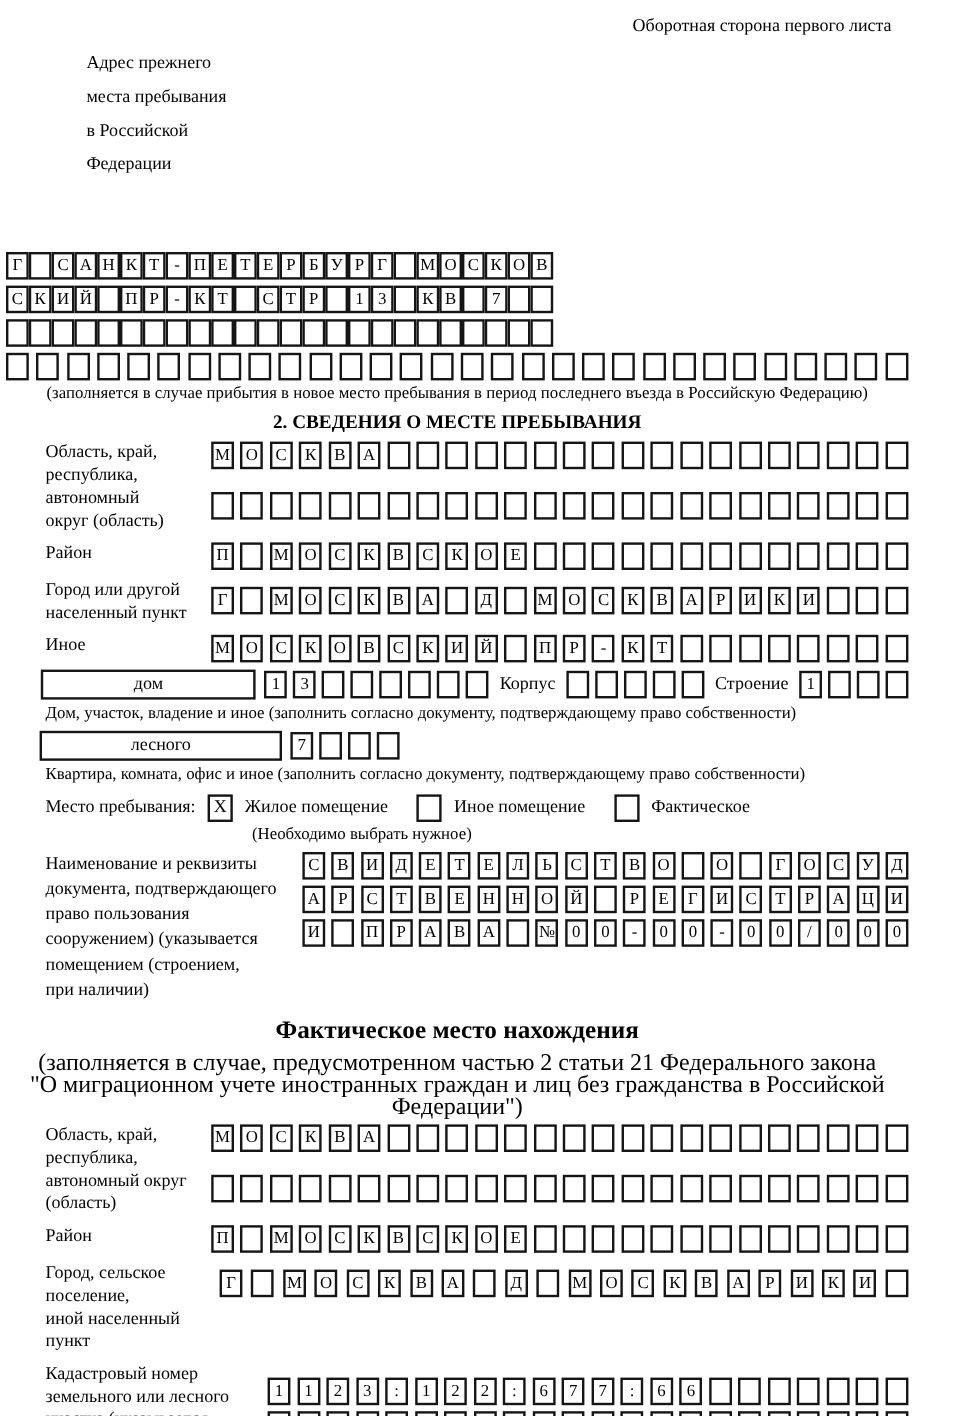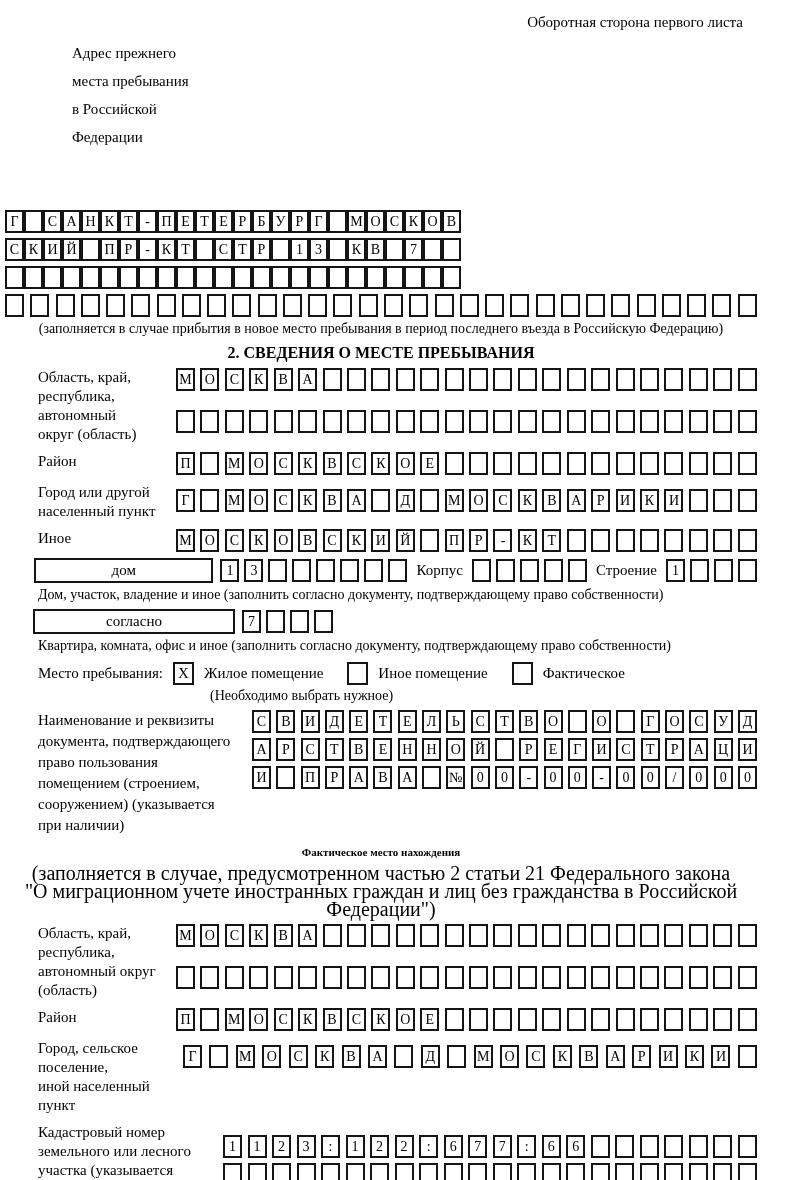--- a/index.html
+++ b/index.html
@@ -22,21 +22,21 @@
   .addr-label{padding-left:67px;line-height:28px;}
   .w178{flex:0 0 178px;}
   .w218{flex:0 0 218px;}
   .w247{flex:0 0 247px;}
   .vgap{margin-top:14px;}
   .fullrow{margin-top:5px;}
   .note{font-size:14px;margin-top:4px;}
   .center{text-align:center;}
   .indent{padding-left:33px;}
   .h2{font-weight:bold;font-size:16px;text-align:center;margin:7px 0 6px 0;}
-  .h3{font-weight:bold;font-size:11px;text-align:center;margin:10px 0 6px 0;}
+  .h3{font-weight:bold;font-size:21px;text-align:center;margin:10px 0 6px 0;}
   .mt4{margin-top:8px;font-family:Liberation Serif, serif;} .mt6{margin-top:6px;} .mt8{margin-top:8px;flex-direction:column;}
   .namedbox{box-sizing:border-box;border:2px solid #151515;height:25px;
             display:flex;align-items:center;justify-content:center;font-size:15px;}
   .housebox{width:186px;margin-left:29px;}
   .aptbox{width:202px;margin-left:28px;}
   .houserow{display:flex;align-items:center;gap:7px;margin-top:6px;}
   .inlabel{font-size:15px;padding:0 2px;}
   .stayrow{display:flex;align-items:center;gap:10px;padding-left:33px;margin-top:8px;}
   .cbox{flex:0 0 21px;height:23px;box-sizing:border-box;border:2px solid #151515;
         display:flex;align-items:center;justify-content:center;font-size:15px;}
@@ -356,21 +356,21 @@
   <div class="cells">
       <span class="cell">1</span>
       <span class="cell"></span>
       <span class="cell"></span>
       <span class="cell"></span>
     </div>
 </div>
 <div class="note indent">Дом, участок, владение и иное (заполнить согласно документу, подтверждающему право собственности)</div>
 
 <div class="houserow">
-  <div class="namedbox aptbox">согласно</div>
+  <div class="namedbox aptbox">лесного</div>
   <div class="cells">
       <span class="cell">7</span>
       <span class="cell"></span>
       <span class="cell"></span>
       <span class="cell"></span>
     </div>
 </div>
 <div class="note indent">Квартира, комната, офис и иное (заполнить согласно документу, подтверждающему право собственности)</div>
 
 <div class="stayrow">
@@ -382,22 +382,22 @@
   <span class="cbox"></span>
   <span class="opt-label">Фактическое</span>
 </div>
 <div class="choose-note">(Необходимо выбрать нужное)</div>
 
 <div class="frow mt6">
   <div class="flabel w247 doc-label">
     <div>Наименование и реквизиты</div>
     <div>документа, подтверждающего</div>
     <div>право пользования</div>
+    <div>сооружением) (указывается</div>
     <div>помещением (строением,</div>
-    <div>сооружением) (указывается</div>
     <div>при наличии)</div>
   </div>
   <div class="gcol">
     <div class="grid">
         <span class="cell">С</span>
         <span class="cell">В</span>
         <span class="cell">И</span>
         <span class="cell">Д</span>
         <span class="cell">Е</span>
         <span class="cell">Т</span>

